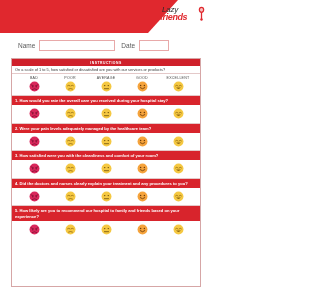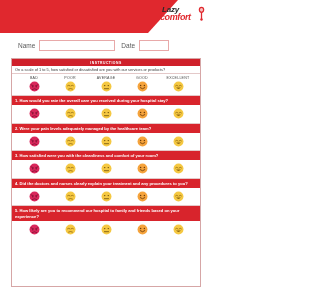--- a/index.html
+++ b/index.html
@@ -23,21 +23,21 @@
   }
   .header-title {
     position:absolute; left:11px; top:9px;
     font-size:9.2px; font-weight:bold; color:#ffffff;
     letter-spacing:.1px; white-space:nowrap;
   }
   
   .logo { position:absolute; right:4px; top:4px; width:48px; height:26px; }
   .logo-lazy {
     position:absolute; left:2px; top:1px;
-    font-size:8px; font-weight:bold; font-style:italic;
+    font-size:8px; font-weight:normal; font-style:italic;
     color:#2b2b2b; letter-spacing:-.2px;
   }
   .logo-monkey {
     position:absolute; left:0px; top:8px;
     font-size:9px; font-weight:bold; font-style:italic;
     color:#e0282e; letter-spacing:-.4px;
   }
   .logo-face {
     position:absolute; right:1px; top:2px; width:11px; height:15px;
   }
@@ -102,21 +102,21 @@
 </head>
 <body>
 
 <div class="page">
 
   <div class="header">
     <div class="header-band"></div>
 
     <div class="logo">
       <div class="logo-lazy">Lazy</div>
-      <div class="logo-monkey">comfort</div>
+      <div class="logo-monkey">friends</div>
       <svg class="logo-face" viewBox="0 0 12 16">
         <ellipse cx="6" cy="4" rx="3" ry="3.4" fill="#e0282e"></ellipse>
         <ellipse cx="6" cy="4" rx="1.7" ry="2" fill="#f5c0c0"></ellipse>
         <rect x="5.3" y="7" width="1.4" height="8" fill="#e0282e"></rect>
         <circle cx="6" cy="14.6" r="1.3" fill="#e0282e"></circle>
       </svg>
     </div>
   </div>
 
   <div class="meta-row">

